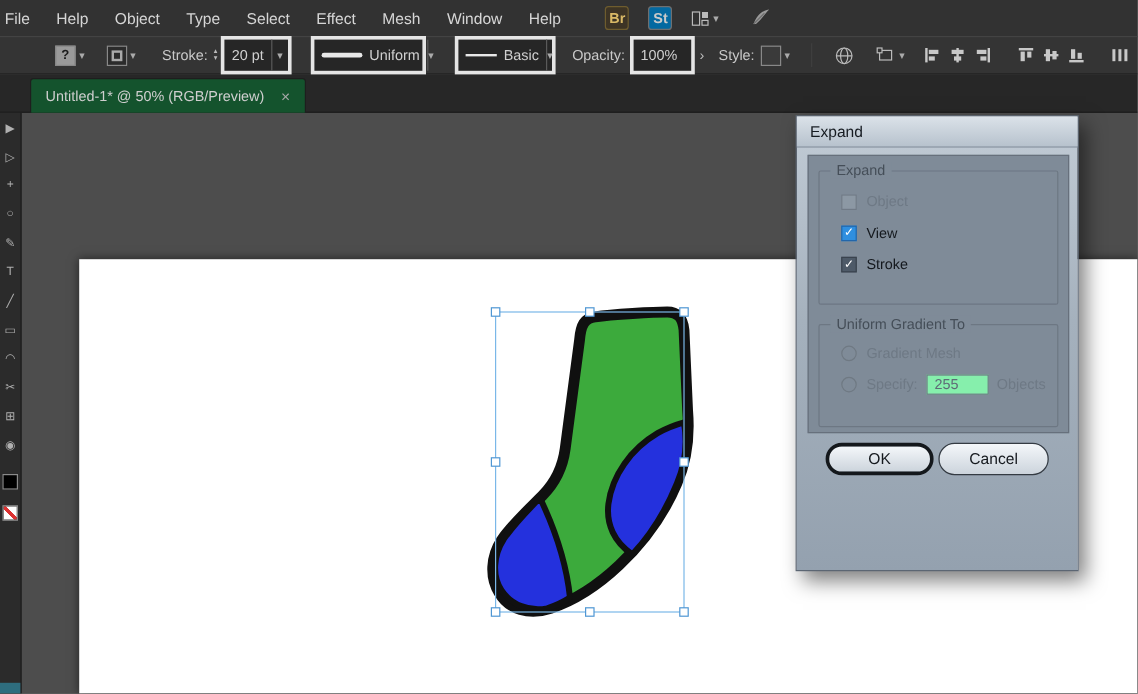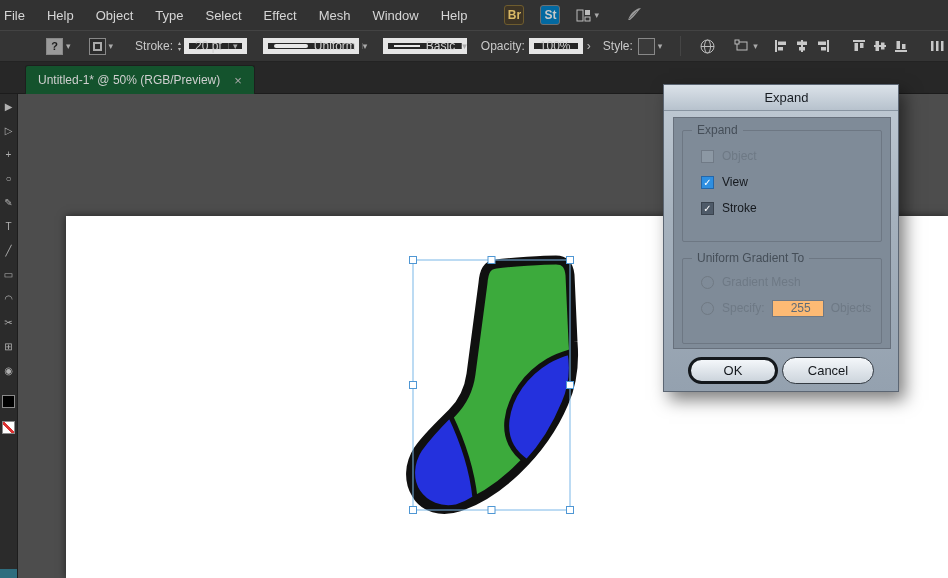--- a/index.html
+++ b/index.html
@@ -24,21 +24,21 @@
                 border-top:1px solid #434343; border-bottom:1px solid #232323;
                 display:flex; align-items:center; color:#c9c9c9; font-size:12px; z-index:5; }
   .sw { width:17px; height:17px; border:1px solid #888; display:flex; align-items:center; justify-content:center; }
   .sw-q { margin-left:46px; background:#9a9a9a; color:#1c1c1c; font-size:11px; font-weight:bold; }
   .sw-stroke { margin-left:18px; background:#2b2b2b; }
   .sw-stroke .inner { width:9px; height:9px; border:2px solid #aaa; }
   .sw-style { margin-left:5px; background:#3a3a3a; }
   .cb-chev { margin-left:3px; }
   .cb-label { margin-left:22px; }
   .stepper { margin-left:5px; display:flex; flex-direction:column; line-height:6px; font-size:6px; color:#bbb; }
-  .combo { margin-left:3px; height:16px; background:#262626; border:5px solid #e5e5e5; display:flex; align-items:center; }
+  .combo { margin-left:3px; height:32px; background:#262626; border:3px solid #e5e5e5; display:flex; align-items:center; }
   .combo .combo-text { padding:0 6px; color:#d0d0d0; }
   .combo .combo-arrow { width:14px; height:100%; border-left:1px solid #5a5a5a; display:flex; align-items:center; justify-content:center; }
   .combo-profile { margin-left:16px; width:96px; }
   .combo-brush { margin-left:24px; width:84px; }
   .line-thick { margin-left:6px; width:34px; height:4px; background:#e8e8e8; border-radius:2px; flex:none; }
   .line-thin  { margin-left:6px; width:26px; height:2px; background:#e8e8e8; flex:none; }
   .combo-opacity { margin-left:4px; width:54px; justify-content:space-between; }
   .panel-arrow { margin-left:4px; color:#bbb; font-size:12px; }
   .vsep { margin-left:18px; width:1px; height:20px; background:#262626; border-right:1px solid #454545; }
   .icon-globe, .icon-transform { margin-left:18px; display:flex; align-items:center; gap:3px; }
@@ -65,44 +65,44 @@
                border:1px solid #8a8a8a; margin-top:4px; }
   .chip-screen { position:absolute; bottom:0; left:0; width:17px; height:9px; background:#2e6d7e; }
 
   
   .canvas { position:absolute; left:18px; top:94px; right:0; bottom:0; background:#4d4d4d; z-index:1; }
   .artboard { position:absolute; left:48px; top:122px; right:0; bottom:0; background:#fff;
               box-shadow:0 0 8px rgba(0,0,0,0.55); }
   .art-overlay { position:absolute; left:0; top:0; z-index:2; pointer-events:none; }
 
   
-  .dialog { position:absolute; left:663px; top:84px; width:236px; height:308px;
+  .dialog { position:absolute; left:663px; top:96px; width:236px; height:380px;
             background:linear-gradient(180deg,#c2ccd6 0%, #a5b1bd 45%, #94a1af 100%);
             border:1px solid #5c6673; box-shadow:6px 8px 16px rgba(0,0,0,0.5);
-            z-index:30; font-size:12px; color:#1b2027;text-align:center; }
+            z-index:30; font-size:12px; color:#1b2027; }
   .dlg-title { height:26px; line-height:26px; padding-left:11px; font-size:13px; color:#171c22;
                background:linear-gradient(180deg,#dbe2e9,#b7c2cd); border-bottom:1px solid #8894a1; }
   .dlg-inner { position:absolute; left:9px; top:32px; width:218px; height:232px;
                background:#7f8b98; border:1px solid #67707c; }
   .group { position:absolute; left:8px; width:200px; border:1px solid #6d7783; border-radius:2px; }
   .g1 { top:12px; height:112px; }
   .g2 { top:140px; height:86px; }
   .group-label { position:absolute; top:-8px; left:9px; padding:0 5px; background:#7f8b98;
                  color:#454e58; font-size:12px; }
   .opt-row { display:flex; align-items:center; height:26px; padding-left:18px; }
   .g1 .opt-row:first-of-type { margin-top:12px; }
   .g2 .opt-row:first-of-type { margin-top:10px; }
   .chk { width:13px; height:13px; border:1px solid #707a86; background:#8c98a4; margin-right:8px;
          display:flex; align-items:center; justify-content:center; font-size:10px; color:#fff; flex:none; }
   .chk-blue { background:#2f8fe0; border-color:#2366a9; }
   .chk-dark { background:#4e5a68; border-color:#3a434e; }
   .radio { width:13px; height:13px; border-radius:50%; border:1px solid #6f7983; margin-right:8px; flex:none; }
   .lbl-on { color:#14181d; }
   .lbl-off { color:#6e7985; }
-  .spec-input { width:52px; height:17px; background:#fdba74; border:1px solid #6e7884;
+  .spec-input { width:52px; height:17px; background:#86efac; border:1px solid #6e7884;
                 color:#5f6b77; padding-left:6px; margin:0 7px; line-height:15px; }
   .dlg-buttons { position:absolute; left:0; right:0; top:272px; display:flex; justify-content:center; gap:4px; }
   .btn { height:27px; border-radius:14px; background:linear-gradient(180deg,#f4f7fa,#ccd4dc);
          display:flex; align-items:center; justify-content:center; font-size:13px; color:#14181d; }
   .btn-ok { width:90px; border:3px solid #14181c; }
   .btn-cancel { width:92px; border:1.5px solid #343b43; }
 </style>
 </head>
 <body>
 

